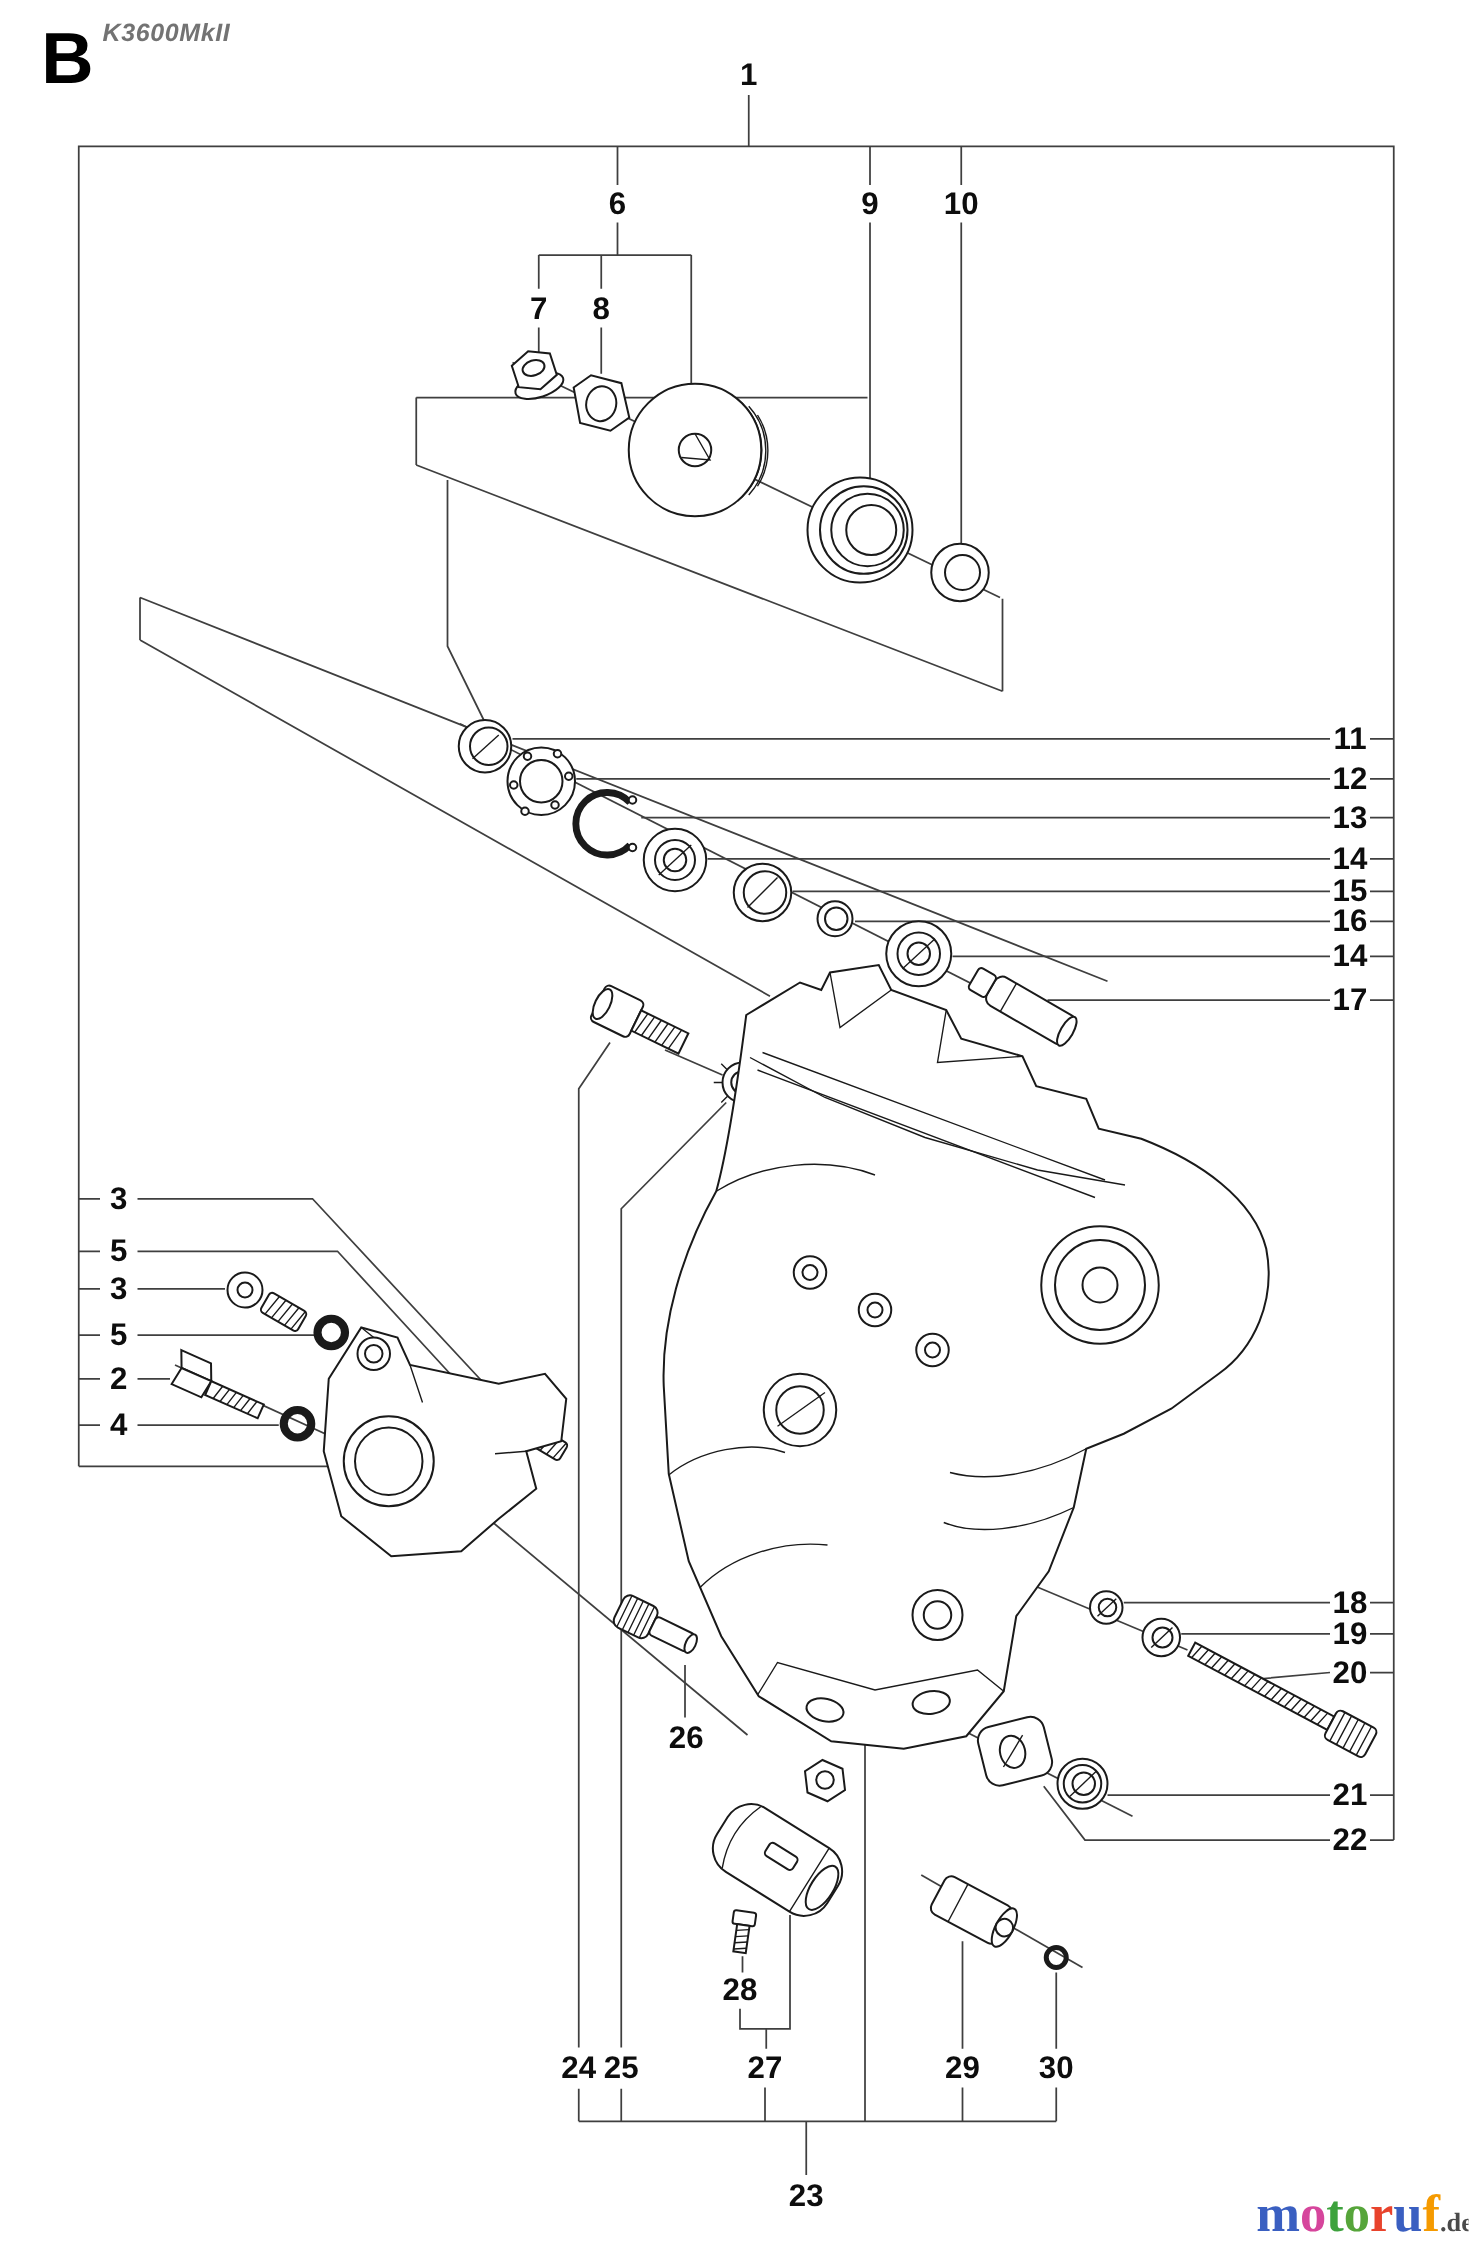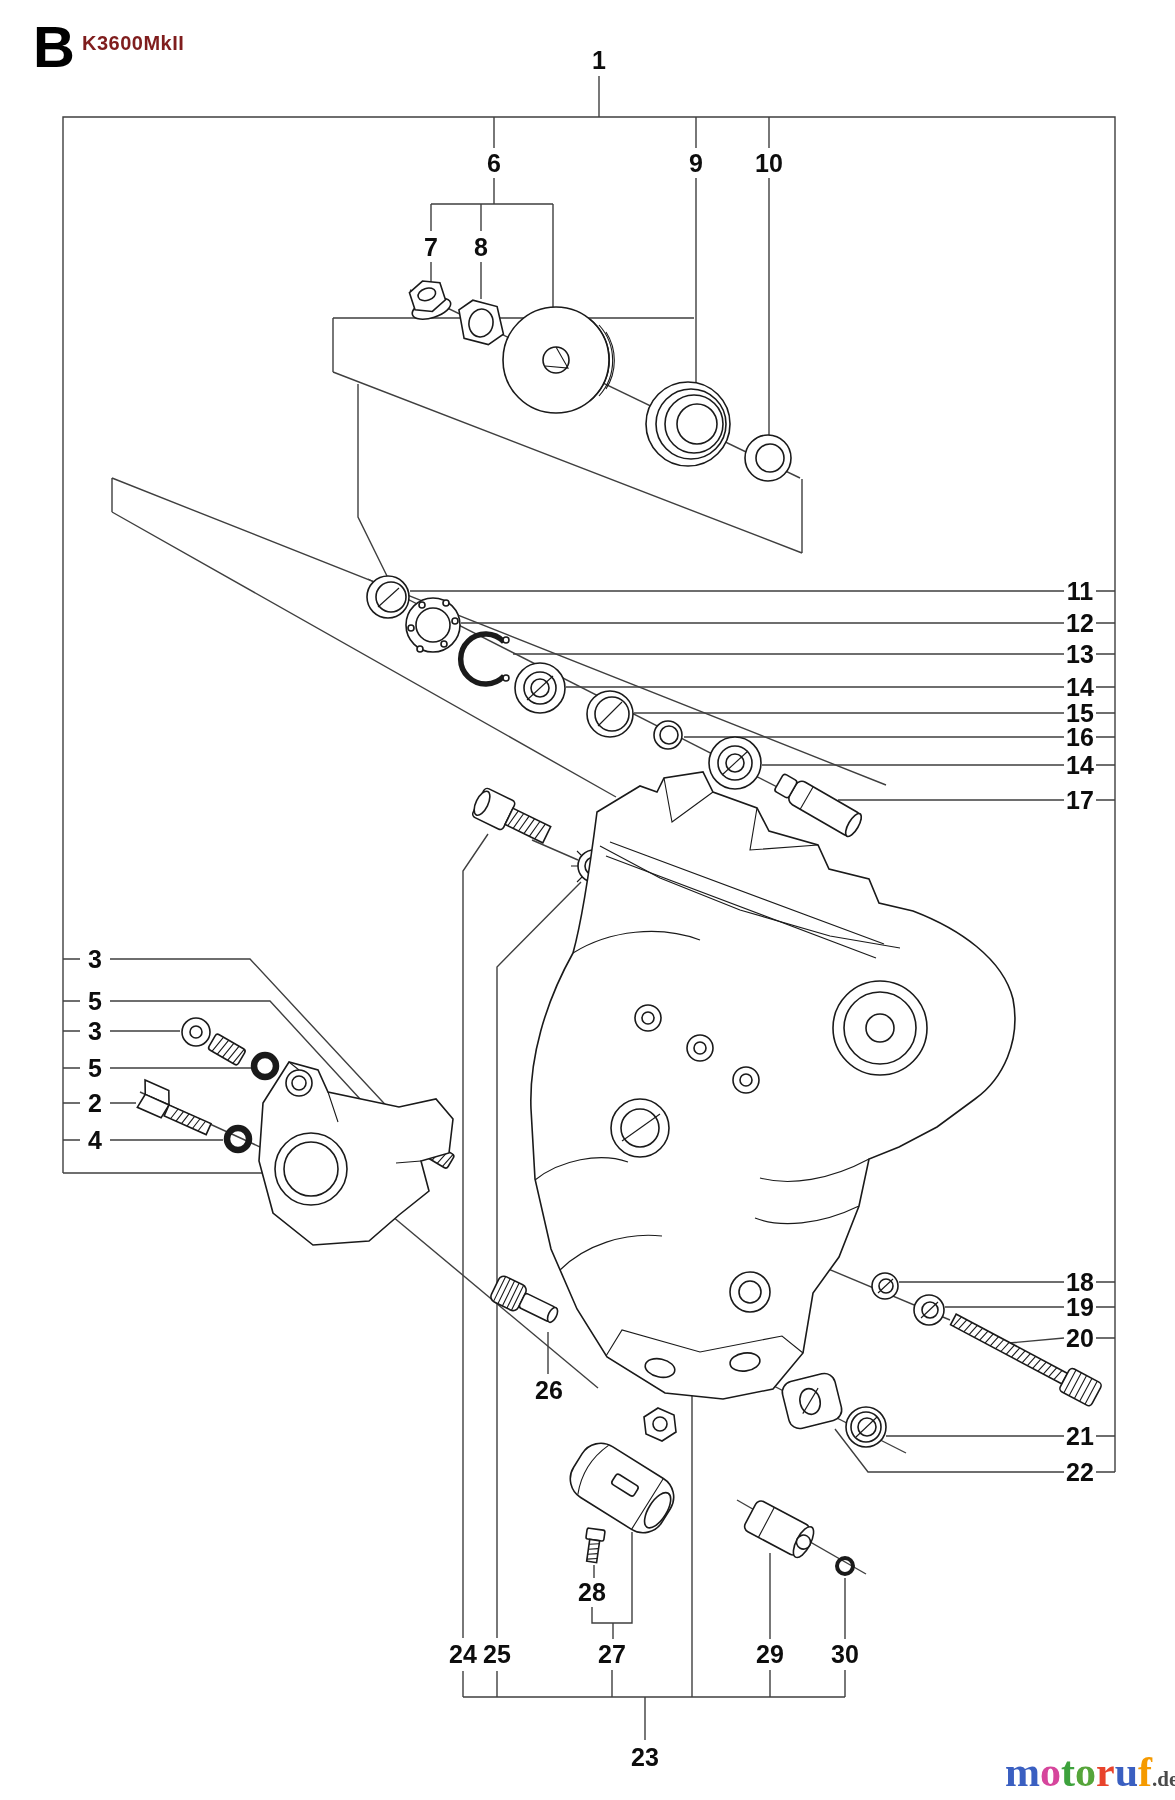--- a/index.html
+++ b/index.html
@@ -1,19 +1,19 @@
 <!DOCTYPE html>
 <html><head>
 <meta charset="utf-8">
 <style>
   html,body{margin:0;padding:0;background:#ffffff;}
   .page{position:relative;width:1175px;height:1800px;background:#fff;overflow:hidden;
         font-family:"Liberation Sans",sans-serif;}
   .hdr-section{position:absolute;left:33px;top:18px;font-size:58px;font-weight:bold;color:#000;line-height:1;}
-  .hdr-model{position:absolute;left:82px;top:32px;font-size:20px;font-weight:bold;color:#7f1d1d;letter-spacing:.5px;}
+  .hdr-model{position:absolute;left:82px;top:16px;font-size:20px;font-weight:bold;color:#737373;letter-spacing:.5px;font-style:italic;}
   svg.diagram{position:absolute;left:0;top:0;}
   svg .callout{font-family:"Liberation Sans",sans-serif;font-size:25px;font-weight:bold;fill:#0d0d0d;
                text-anchor:middle;dominant-baseline:central;}
   .lines path,.lines line{stroke:#3f3f3f;stroke-width:1.4;fill:none;}
   .parts path,.parts circle,.parts ellipse,.parts rect,.parts polygon,.parts line{
       stroke:#1a1a1a;stroke-width:1.6;fill:#ffffff;}
   .parts .thin{stroke-width:1.1;fill:none;}
   .parts .oring{fill:none;stroke-width:6.5;}
   .parts .oring-sm{fill:none;stroke-width:4;}
   .logo{position:absolute;left:1005px;top:1752px;font-family:"Liberation Serif",serif;

